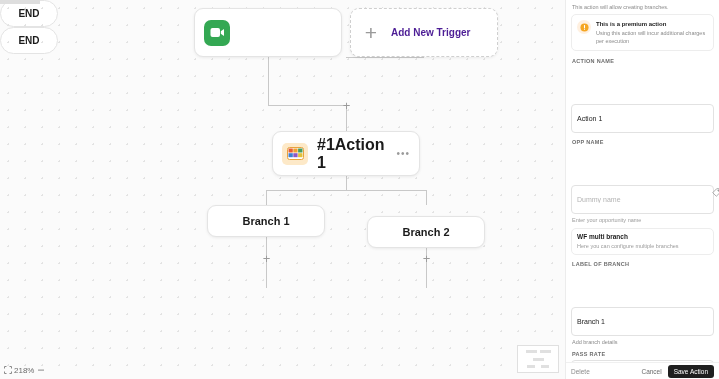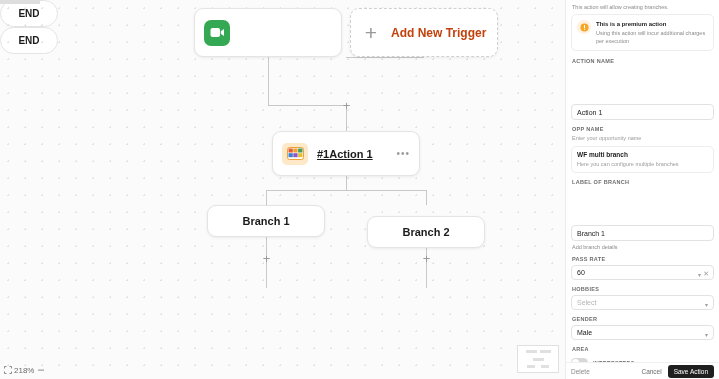--- a/index.html
+++ b/index.html
@@ -61,34 +61,34 @@
 
   .node-add {
     left: 350px; top: 8px; width: 148px; height: 49px;
     display: flex; align-items: center; padding: 0 9px; gap: 9px;
     border: 1px dashed #cfcfcf;
   }
   .add-plus {
     width: 22px; height: 22px; color: #9a9a9a; font-size: 21px;
     display: flex; align-items: center; justify-content: center; font-weight: 300;
   }
-  .add-label { font-size: 12px; font-weight: 700; color: #c2410c; }
+  .add-label { font-size: 10px; font-weight: 700; color: #4c1d95; }
 
   .node-action {
     left: 272px; top: 131px; width: 148px; height: 45px;
     display: flex; align-items: center; padding: 0 9px; gap: 9px;
     border: 1px solid #e4e4e4;
   }
   .action-icon {
     width: 26px; height: 22px; border-radius: 5px;
     background: #fde9c8;
     display: flex; align-items: center; justify-content: center;
     flex: 0 0 auto;
   }
-  .action-title { font-size: 11px; font-weight: 700; color: #1b1b1b; flex: 1; text-decoration: underline; }
+  .action-title { font-size: 16px; font-weight: 700; color: #1b1b1b; flex: 1; }
   .action-dots { color: #9a9a9a; letter-spacing: 1px; font-size: 10px; }
 
   .node-branch {
     width: 118px; height: 32px;
     display: flex; align-items: center; justify-content: center;
     font-size: 11px; font-weight: 700; color: #1b1b1b;
   }
   .branch1 { left: 207px; top: 205px; }
   .branch2 { left: 367px; top: 216px; }
 
@@ -142,21 +142,21 @@
     display: flex; align-items: center; justify-content: center; flex: 0 0 auto;
   }
   .premium-title { font-size: 6px; font-weight: 700; color: #1b1b1b; line-height: 8px; }
   .premium-sub { font-size: 5.5px; color: #8a8a8a; line-height: 8px; margin-top: 1px; }
 
   .f-label {
     font-size: 5.5px; font-weight: 700; letter-spacing: .3px;
     color: #6d6d6d; text-transform: uppercase; margin: 6px 0 3px 1px;
   }
   .f-input {
-    width: 100%; height: 16px; border: 1px solid #e2e2e2; border-radius: 4px;
+    width: 100%; height: 29px; border: 1px solid #e2e2e2; border-radius: 4px;
     background: #fff; font-size: 7px; color: #1b1b1b;
     padding: 0 5px; font-family: "Liberation Sans", sans-serif;
     display: flex; align-items: center; margin-top: 40px;
   }
   input.f-input, select.f-input { outline: none; }
   input.f-input::placeholder { color: #b4b4b4; }
   .f-help { font-size: 5.5px; color: #9b9b9b; margin: 3px 0 0 1px; }
   .f-row { position: relative; }
   .f-row .suffix-ic {
     position: absolute; right: -7px; top: 3px;
@@ -324,20 +324,29 @@
     <div>
       <div class="premium-title">This is a premium action</div>
       <div class="premium-sub">Using this action will incur additional charges per execution</div>
     </div>
   </div>
 
   <div class="f-label">ACTION NAME</div>
   <input class="f-input" value="Action 1" style="">
 
   <div class="f-label">OPP NAME</div>
+  <div class="f-row">
+    <input class="f-input" placeholder="Dummy name" style="">
+    <span class="suffix-ic">
+      <svg width="9" height="9" viewBox="0 0 10 10" fill="none" stroke="#9a9a9a" stroke-width="0.9">
+        <path d="M5.2 0.8 H9.2 V4.8 L4.8 9.2 L0.8 5.2 Z"></path>
+          <circle cx="7.2" cy="2.8" r="0.7" fill="#9a9a9a"></circle>
+      </svg>
+    </span>
+  </div>
   <div class="f-help">Enter your opportunity name</div>
 
   <div class="branch-box">
     <div class="branch-title">WF multi branch</div>
     <div class="branch-sub">Here you can configure multiple branches</div>
   </div>
 
   <div class="f-label">LABEL OF BRANCH</div>
   <input class="f-input" value="Branch 1" style="">
   <div class="add-details">Add branch details</div>

